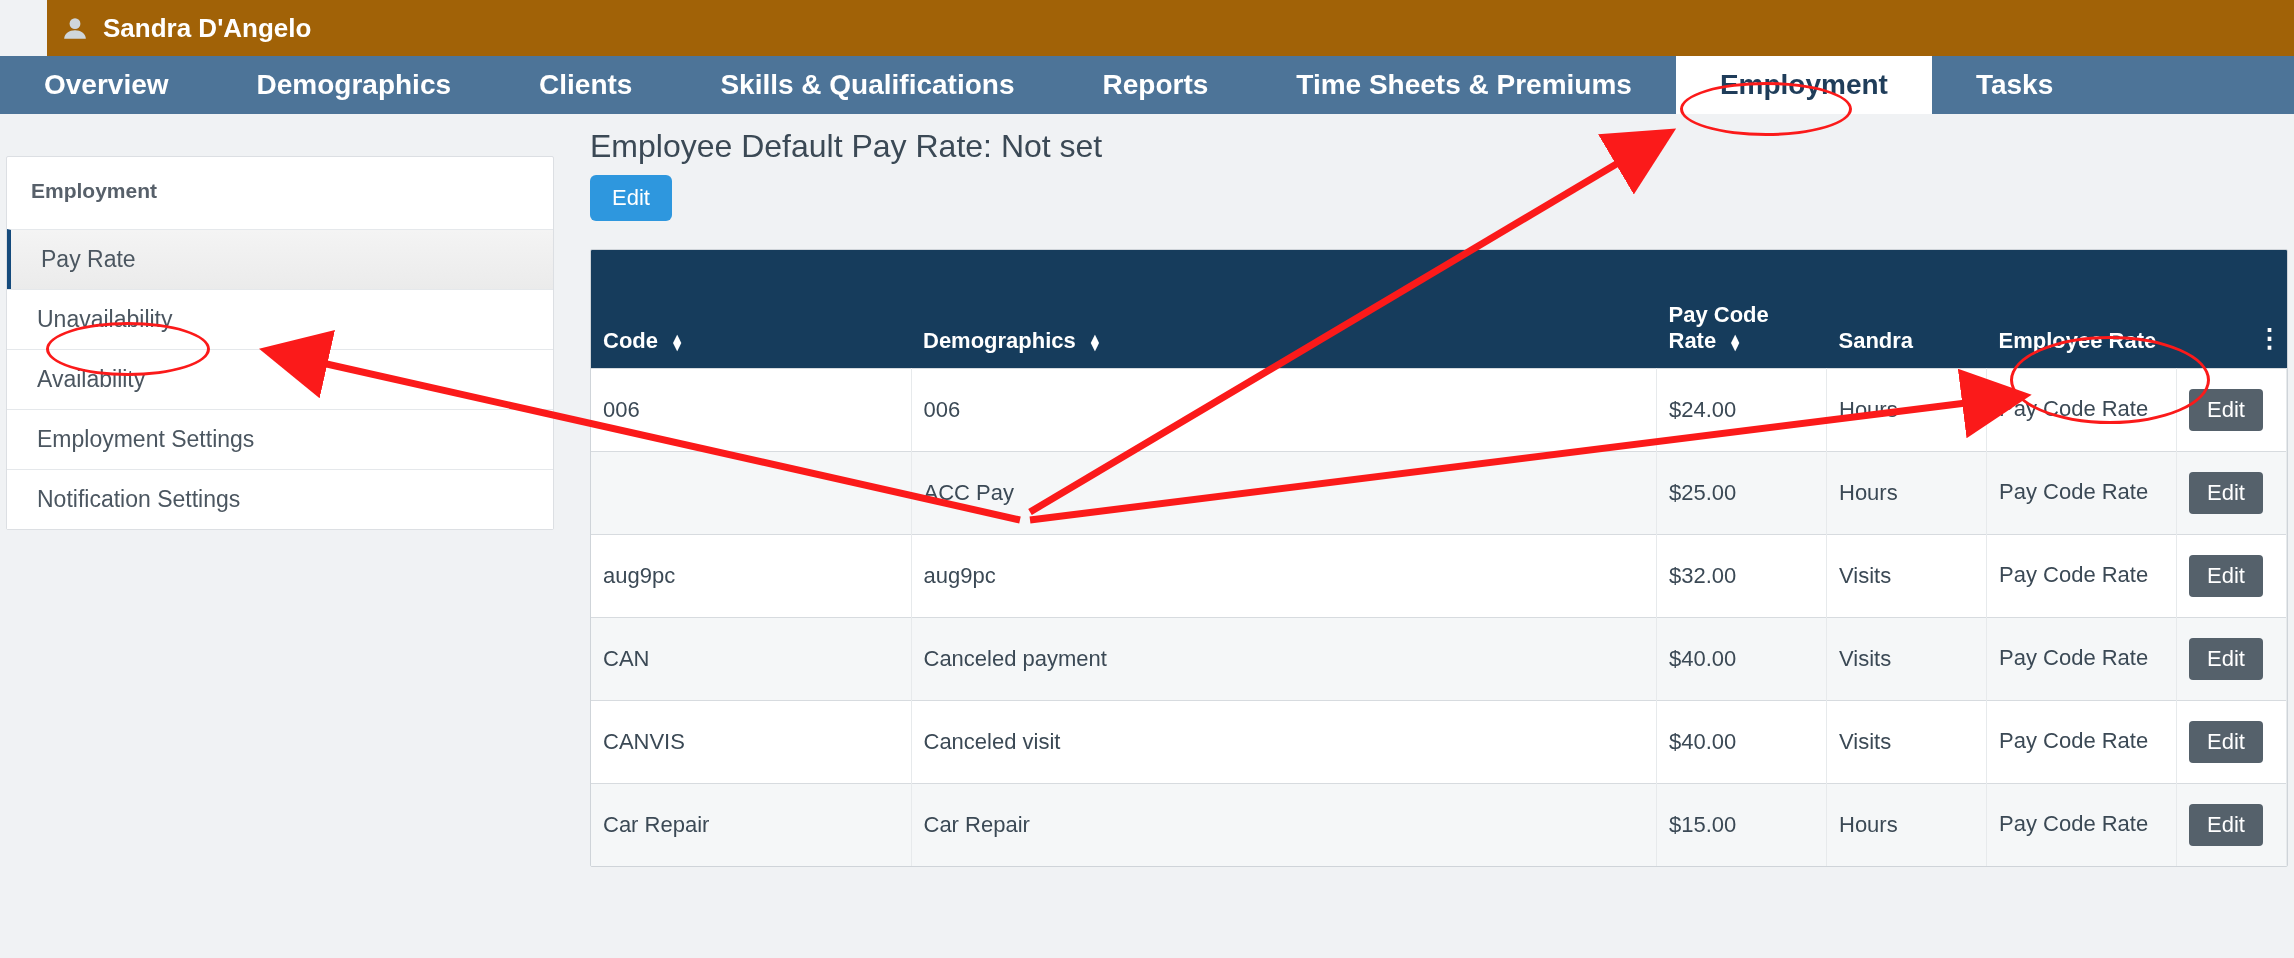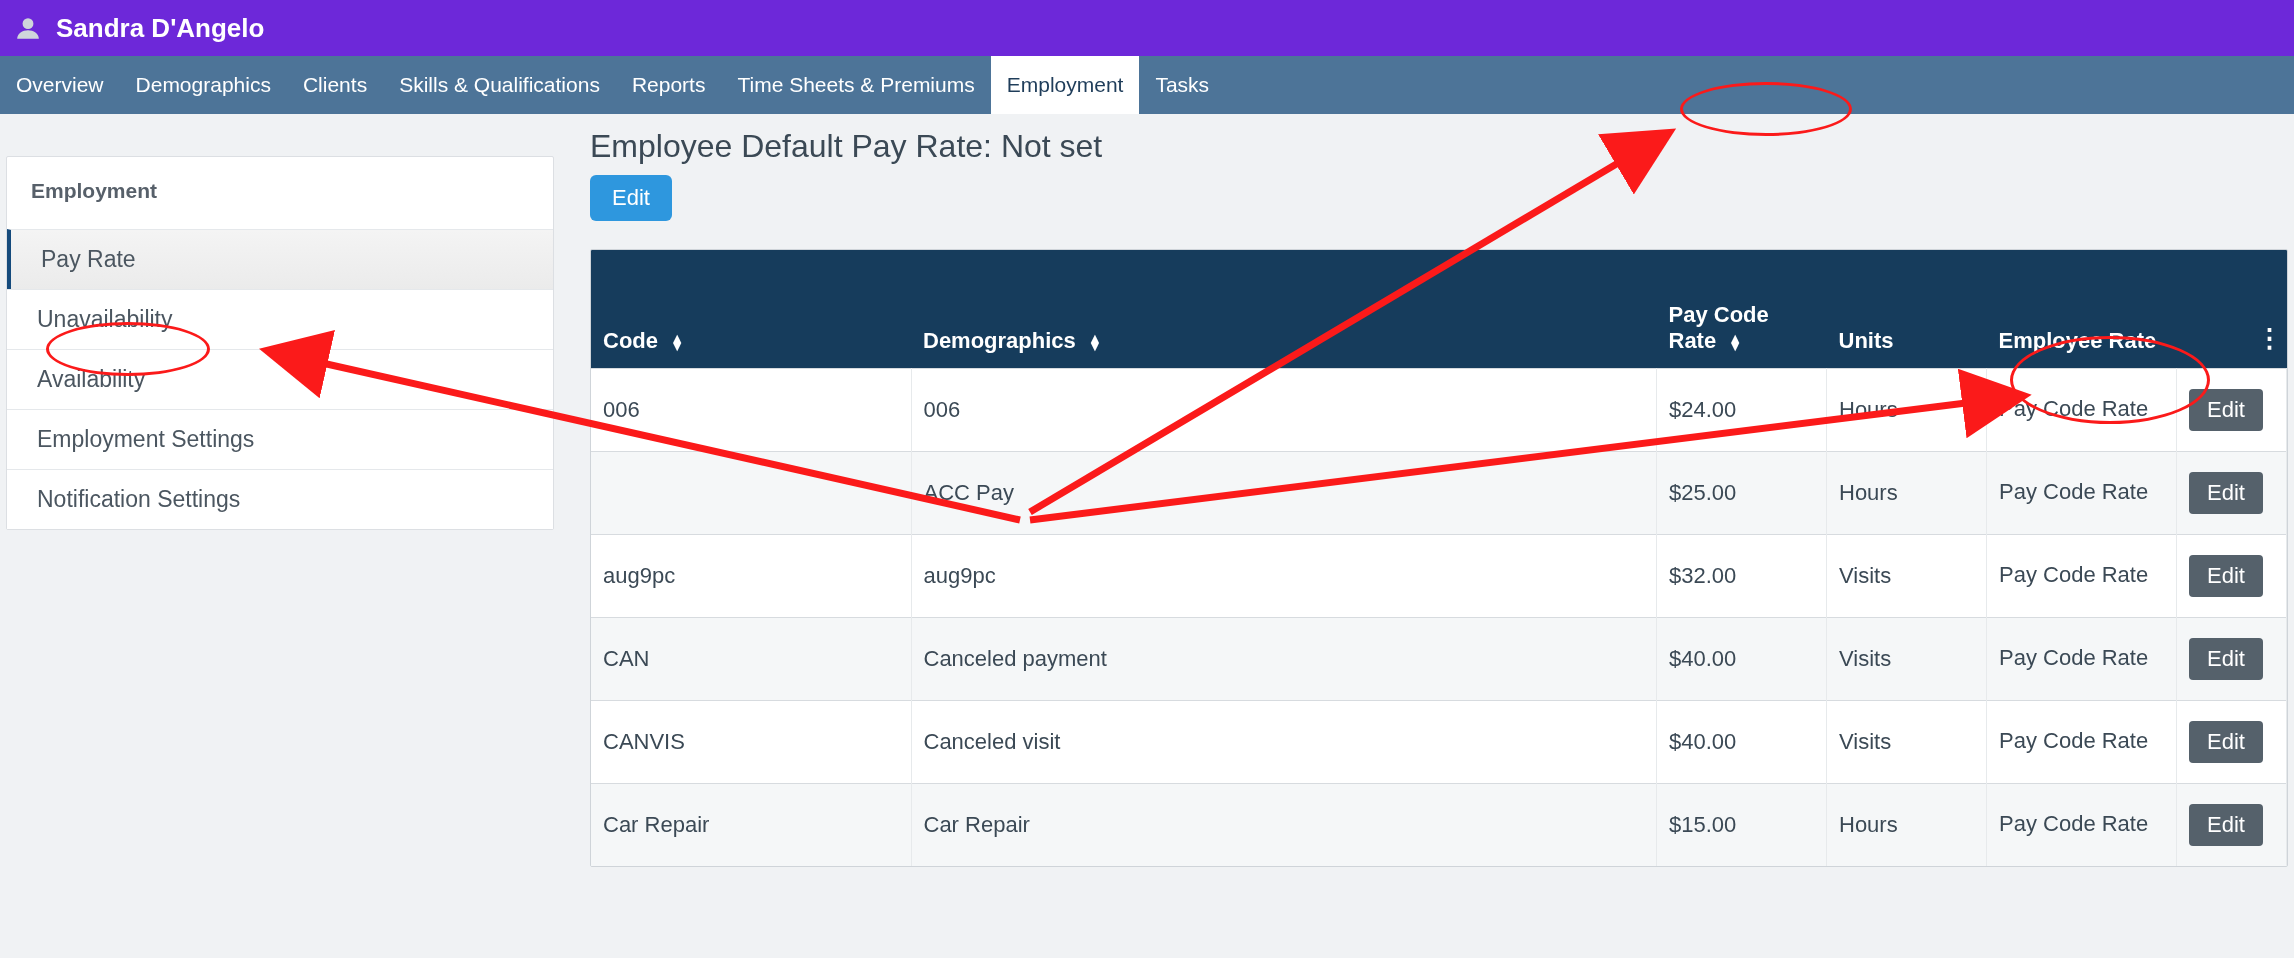--- a/index.html
+++ b/index.html
@@ -7,48 +7,49 @@
     font-family: "Helvetica Neue", Arial, sans-serif;
     background: #f0f2f4;
     font-size: 22px;
     color: #333;
     width: 2294px;
     height: 958px;
     overflow: hidden;
     position: relative;
   }
   .top-bar {
-    background: #6d28d9;
+    background: #a16207;
     color: #fff;
     height: 56px;
     display: flex;
     align-items: center;
     padding: 0 14px;
     font-size: 26px;
     font-weight: 600;
+    margin-left: 47px;
   }
   .user-icon {
     width: 28px; height: 28px;
     margin-right: 14px;
     display: inline-flex;
     align-items: center; justify-content: center;
   }
   .nav-tabs {
     background: #4d7498;
     height: 58px;
     display: flex;
     align-items: stretch;
     color: #fff;
   }
   .nav-tab {
     display: flex;
     align-items: center;
-    padding: 0 16px;
-    font-size: 21px;
-    font-weight: 400;
+    padding: 0 44px;
+    font-size: 28px;
+    font-weight: 700;
     cursor: pointer;
     white-space: nowrap;
   }
   .nav-tab.active {
     background: #fff;
     color: #1f3d5a;
   }
   .content {
     display: flex;
     padding: 6px;
@@ -231,21 +232,21 @@
               <span class="sort">▲<br>▼</span>
             </th>
             <th>
               <span>Demographics</span>
               <span class="sort">▲<br>▼</span>
             </th>
             <th>
               <span>Pay Code Rate</span>
               <span class="sort">▲<br>▼</span>
             </th>
-            <th>Units</th>
+            <th>Sandra</th>
             <th>Employee Rate</th>
             <th class="menu-dots">⋮</th>
           </tr>
         </thead>
         <tbody id="tb">
             <tr>
               <td>006</td>
               <td>006</td>
               <td>$24.00</td>
               <td>Hours</td>

